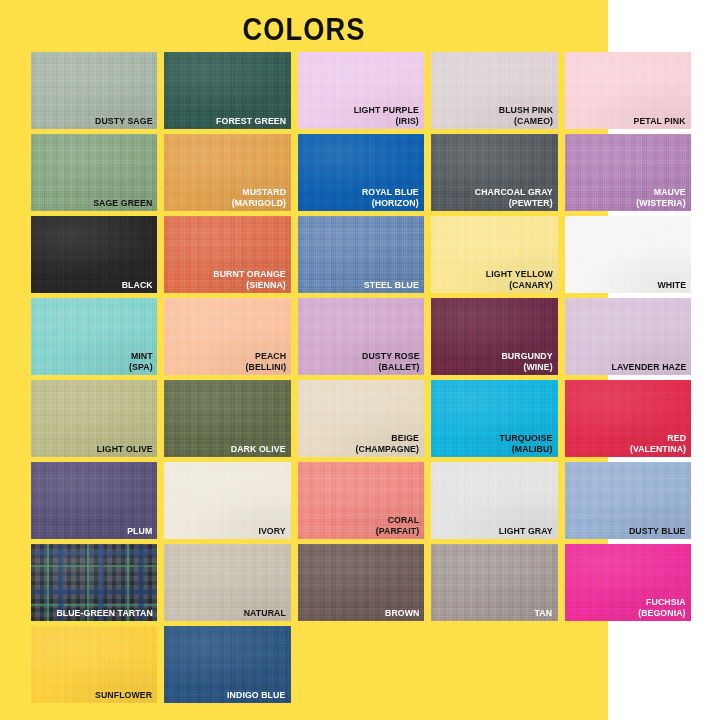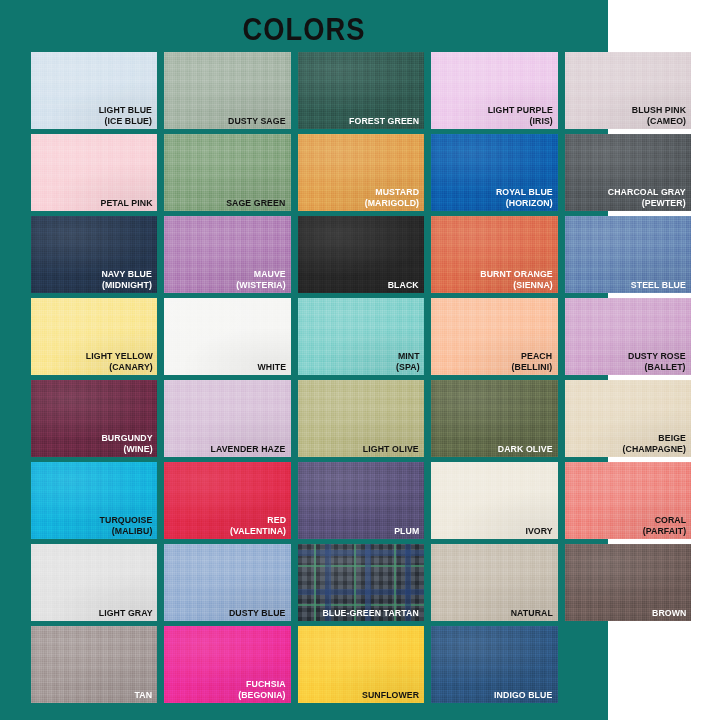--- a/index.html
+++ b/index.html
@@ -12,21 +12,21 @@
     height: 720px;
     overflow: hidden;
     font-family: "Liberation Sans", sans-serif;
     -webkit-font-smoothing: antialiased;
   }
 
   #page {
     position: relative;
     width: 608px;
     height: 720px;
-    background: #0f766e;
+    background: #fde047;
     box-sizing: border-box;
   }
 
   
   #title {
     width: 100%;
     text-align: center;
     font-family: "Liberation Sans Narrow", "Liberation Sans", sans-serif;
     font-weight: 700;
     font-size: 31px;
@@ -170,28 +170,20 @@
   .txt-light .label { color: #ffffff; }
 </style>
 </head>
 <body>
 
 <div id="page">
 
   <div id="title">COLORS</div>
 
   <div id="grid">
-      <div class="swatch txt-dark" style="background-color: rgb(214, 227, 238);">
-        <div class="weave"></div>
-        <div class="shade"></div>
-        <div class="label">
-          <span class="l1">LIGHT BLUE</span>
-          <span class="l2">(ICE BLUE)</span>
-        </div>
-      </div>
       <div class="swatch txt-dark" style="background-color: rgb(167, 182, 167);">
         <div class="weave"></div>
         <div class="shade"></div>
         <div class="label">
           <span class="l1">DUSTY SAGE</span>
         </div>
       </div>
       <div class="swatch txt-light" style="background-color: rgb(50, 91, 82); padding-left: 46px;">
         <div class="weave"></div>
         <div class="shade"></div>
@@ -246,28 +238,20 @@
         </div>
       </div>
       <div class="swatch txt-light" style="background-color: rgb(85, 90, 94);">
         <div class="weave"></div>
         <div class="shade"></div>
         <div class="label">
           <span class="l1">CHARCOAL GRAY</span>
           <span class="l2">(PEWTER)</span>
         </div>
       </div>
-      <div class="swatch txt-light" style="background-color: rgb(38, 55, 79);">
-        <div class="weave"></div>
-        <div class="shade"></div>
-        <div class="label">
-          <span class="l1">NAVY BLUE</span>
-          <span class="l2">(MIDNIGHT)</span>
-        </div>
-      </div>
       <div class="swatch txt-light" style="background-color: rgb(179, 131, 184);">
         <div class="weave"></div>
         <div class="shade"></div>
         <div class="label">
           <span class="l1">MAUVE</span>
           <span class="l2">(WISTERIA)</span>
         </div>
       </div>
       <div class="swatch txt-light" style="background-color: rgb(39, 39, 39);">
         <div class="weave"></div>

